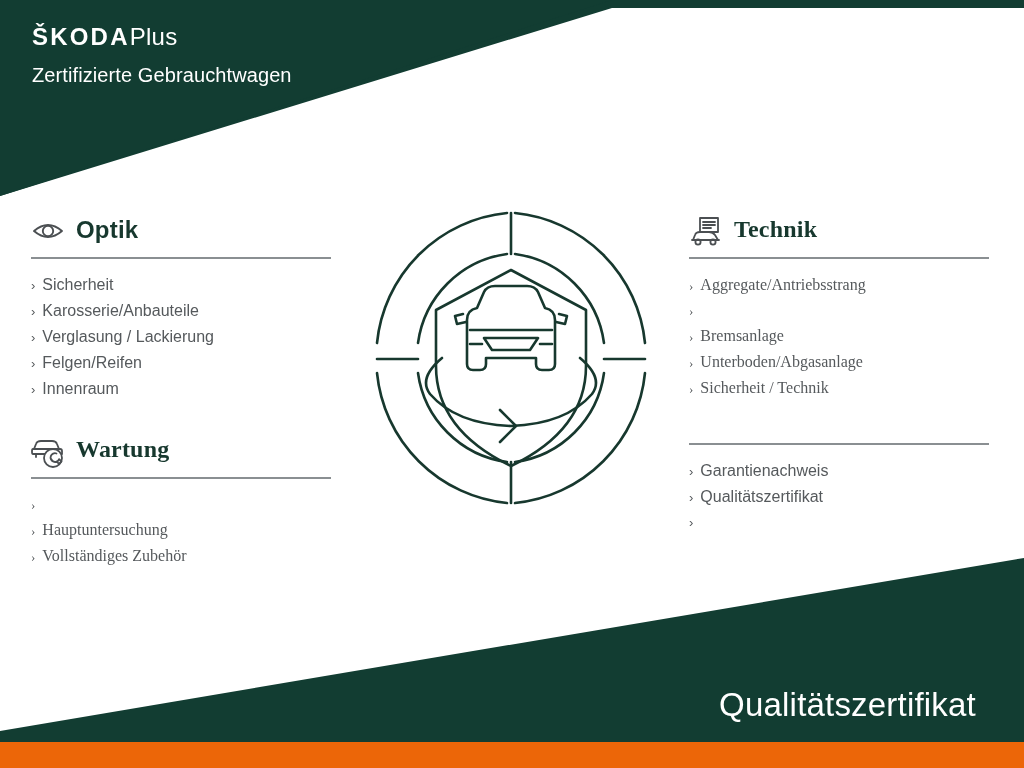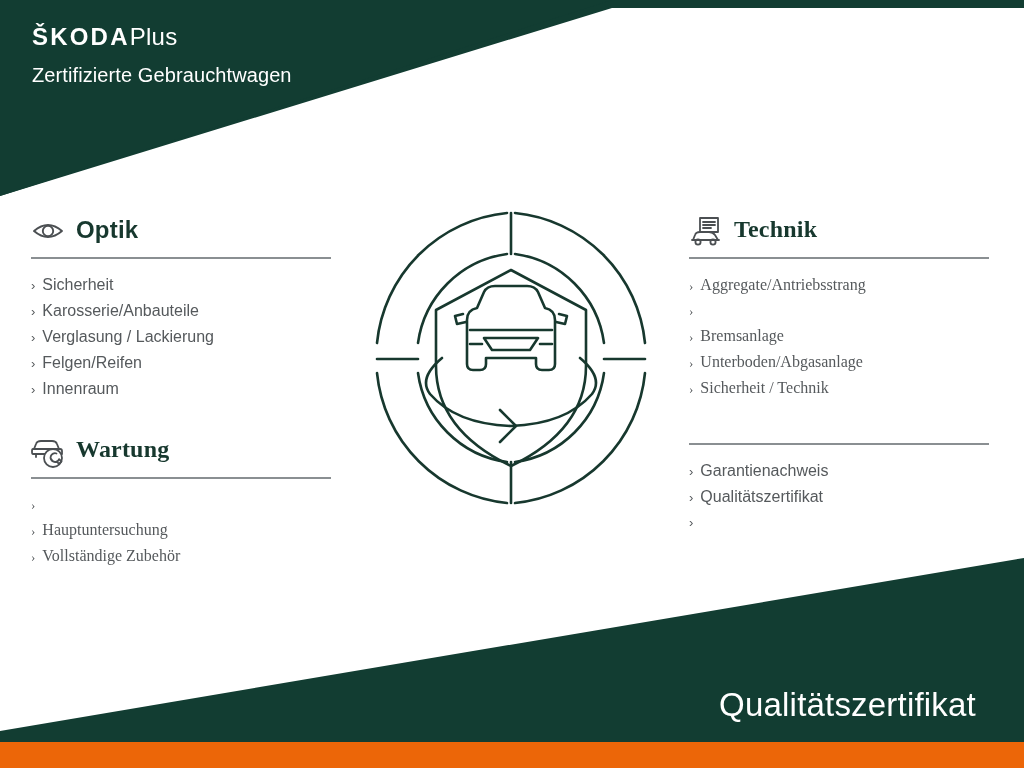--- a/index.html
+++ b/index.html
@@ -259,21 +259,21 @@
       <ul class="sec-list">
         <li>
           <span class="chev">›</span>
           </li>
         <li>
           <span class="chev">›</span>
           <span>Hauptuntersuchung</span>
           </li>
         <li>
           <span class="chev">›</span>
-          <span>Vollständige Zubehör</span>
+          <span>Vollständiges Zubehör</span>
           </li>
       </ul>
     </div>
 
     <div class="section" style="left:689px; top:216px;font-family:Liberation Serif, serif;">
       <div class="sec-head">
         <span class="sec-icon">
           <svg width="34" height="32" viewBox="0 0 34 32" fill="none" stroke="#4b4f52" stroke-width="1.8" stroke-linecap="round" stroke-linejoin="round">
             <path d="M11 2 L29 2 L29 16 L11 16 Z"></path>
             <path d="M14 6 L26 6 M14 9 L26 9 M14 12 L22 12"></path>

